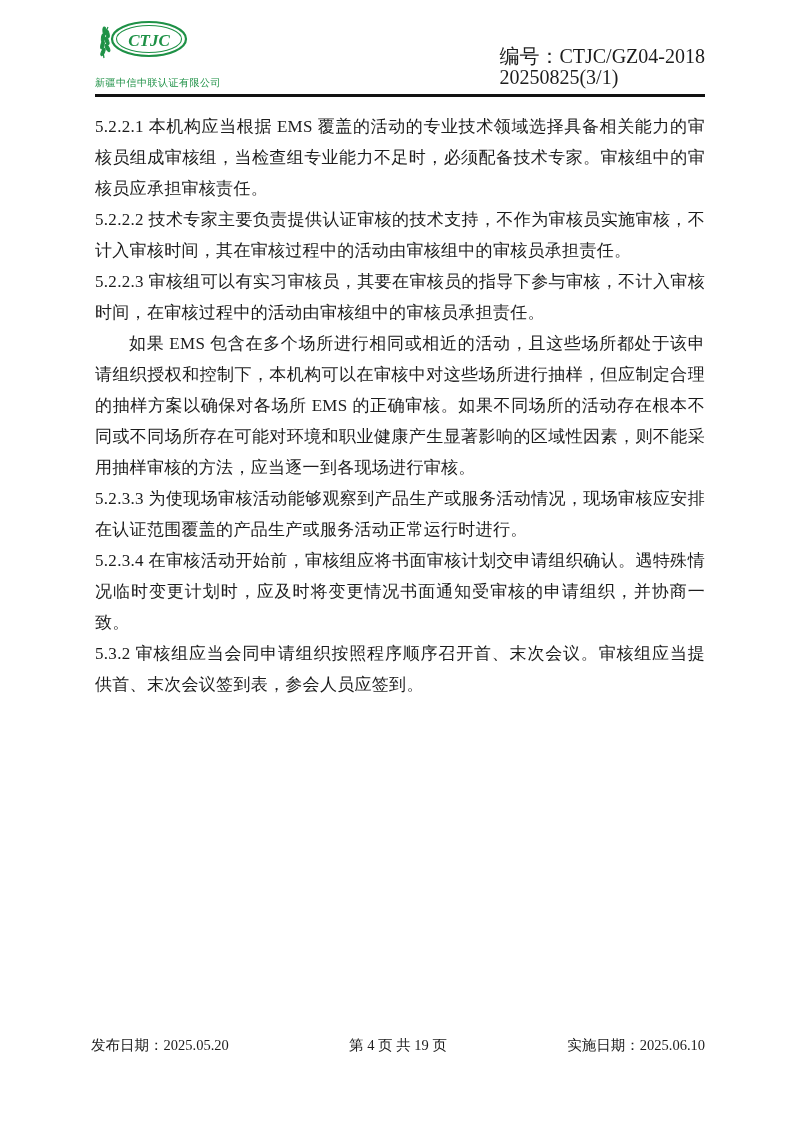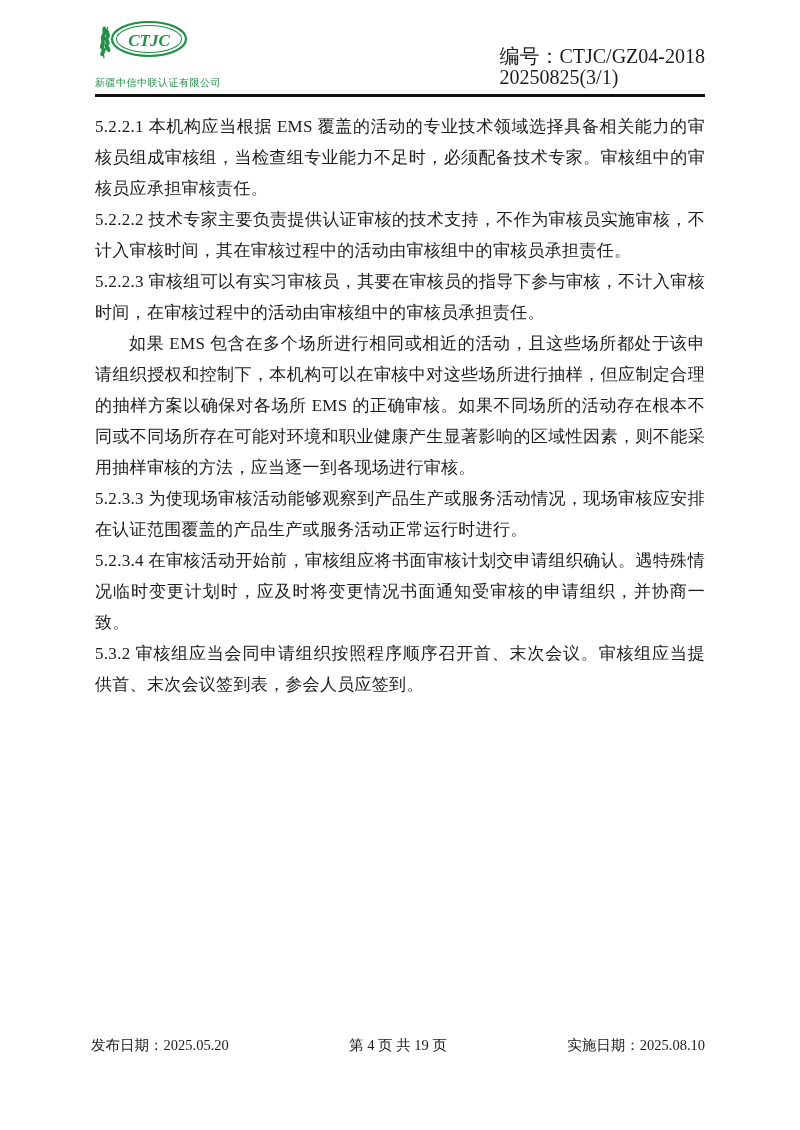--- a/index.html
+++ b/index.html
@@ -107,16 +107,16 @@
       <p class="para">5.2.2.3 审核组可以有实习审核员，其要在审核员的指导下参与审核，不计入审核时间，在审核过程中的活动由审核组中的审核员承担责任。</p>
       <p class="para indent">如果 EMS 包含在多个场所进行相同或相近的活动，且这些场所都处于该申请组织授权和控制下，本机构可以在审核中对这些场所进行抽样，但应制定合理的抽样方案以确保对各场所 EMS 的正确审核。如果不同场所的活动存在根本不同或不同场所存在可能对环境和职业健康产生显著影响的区域性因素，则不能采用抽样审核的方法，应当逐一到各现场进行审核。</p>
       <p class="para">5.2.3.3 为使现场审核活动能够观察到产品生产或服务活动情况，现场审核应安排在认证范围覆盖的产品生产或服务活动正常运行时进行。</p>
       <p class="para">5.2.3.4 在审核活动开始前，审核组应将书面审核计划交申请组织确认。遇特殊情况临时变更计划时，应及时将变更情况书面通知受审核的申请组织，并协商一致。</p>
       <p class="para">5.3.2 审核组应当会同申请组织按照程序顺序召开首、末次会议。审核组应当提供首、末次会议签到表，参会人员应签到。</p>
     </main>
 
   <div class="footer">
     <span>发布日期：2025.05.20</span>
     <span>第 4 页 共 19 页</span>
-    <span>实施日期：2025.08.10</span>
+    <span>实施日期：2025.06.10</span>
   </div>
 
 </div>
 
 </body></html>

